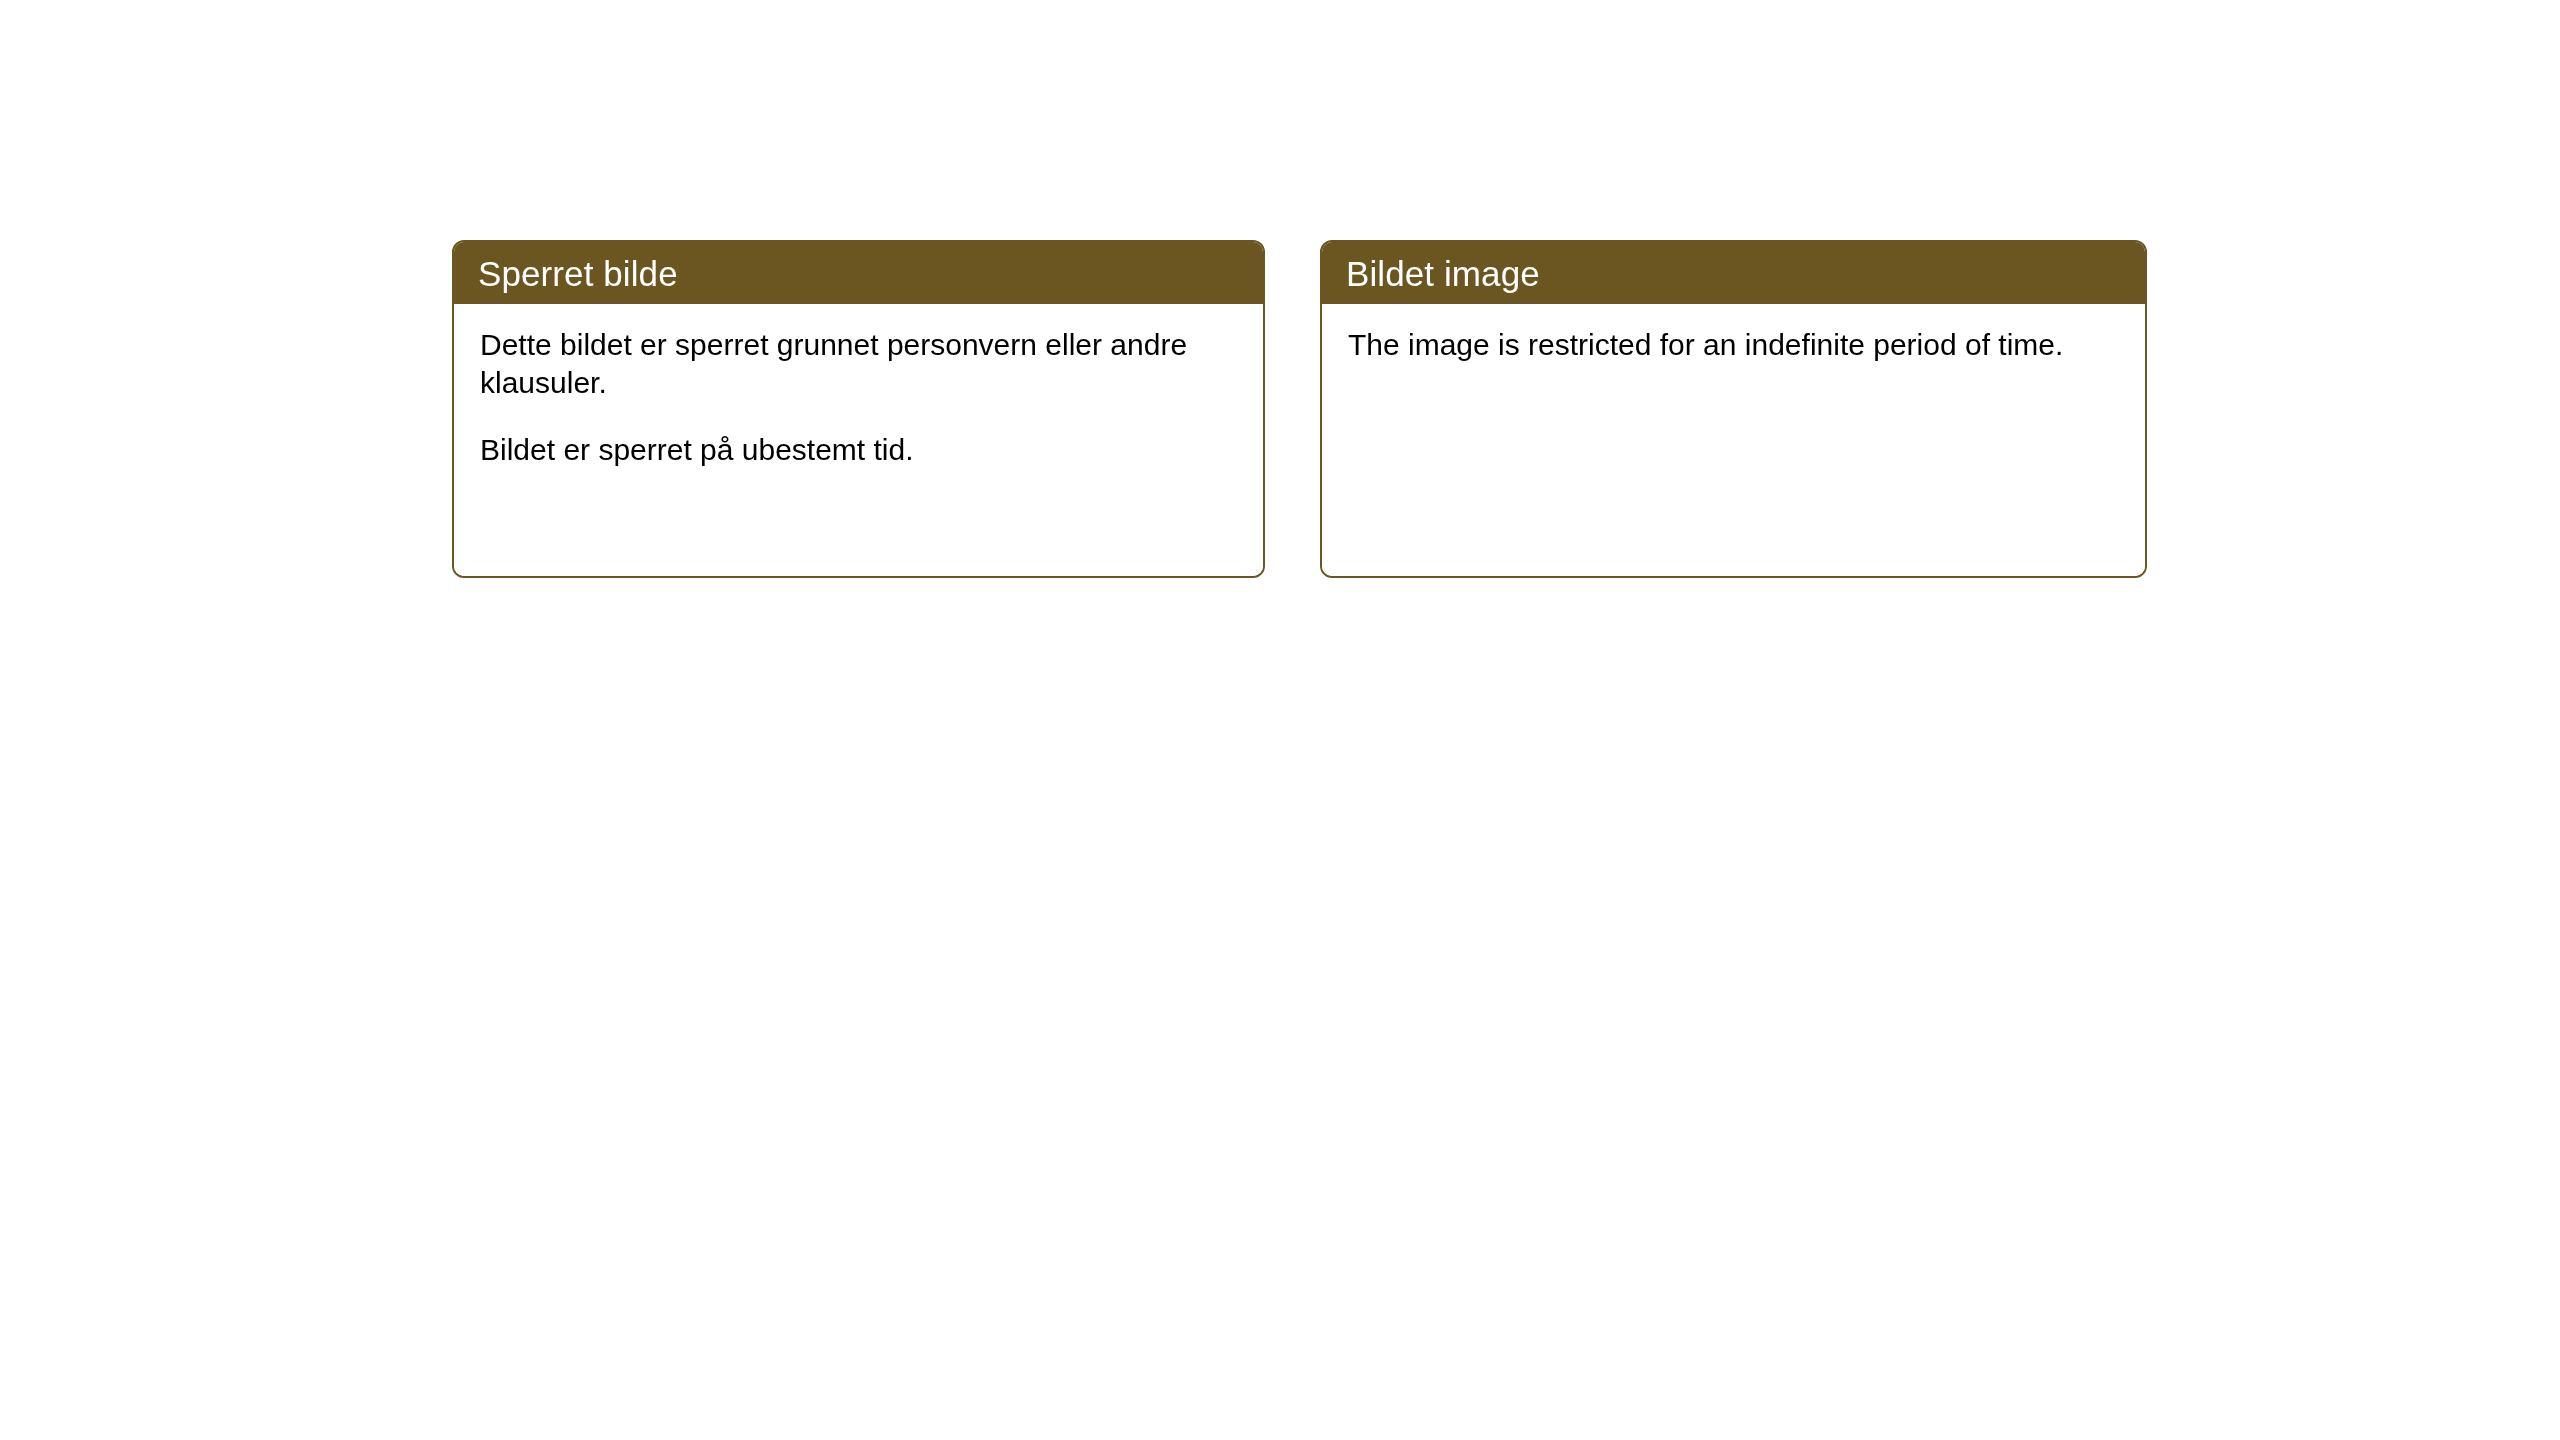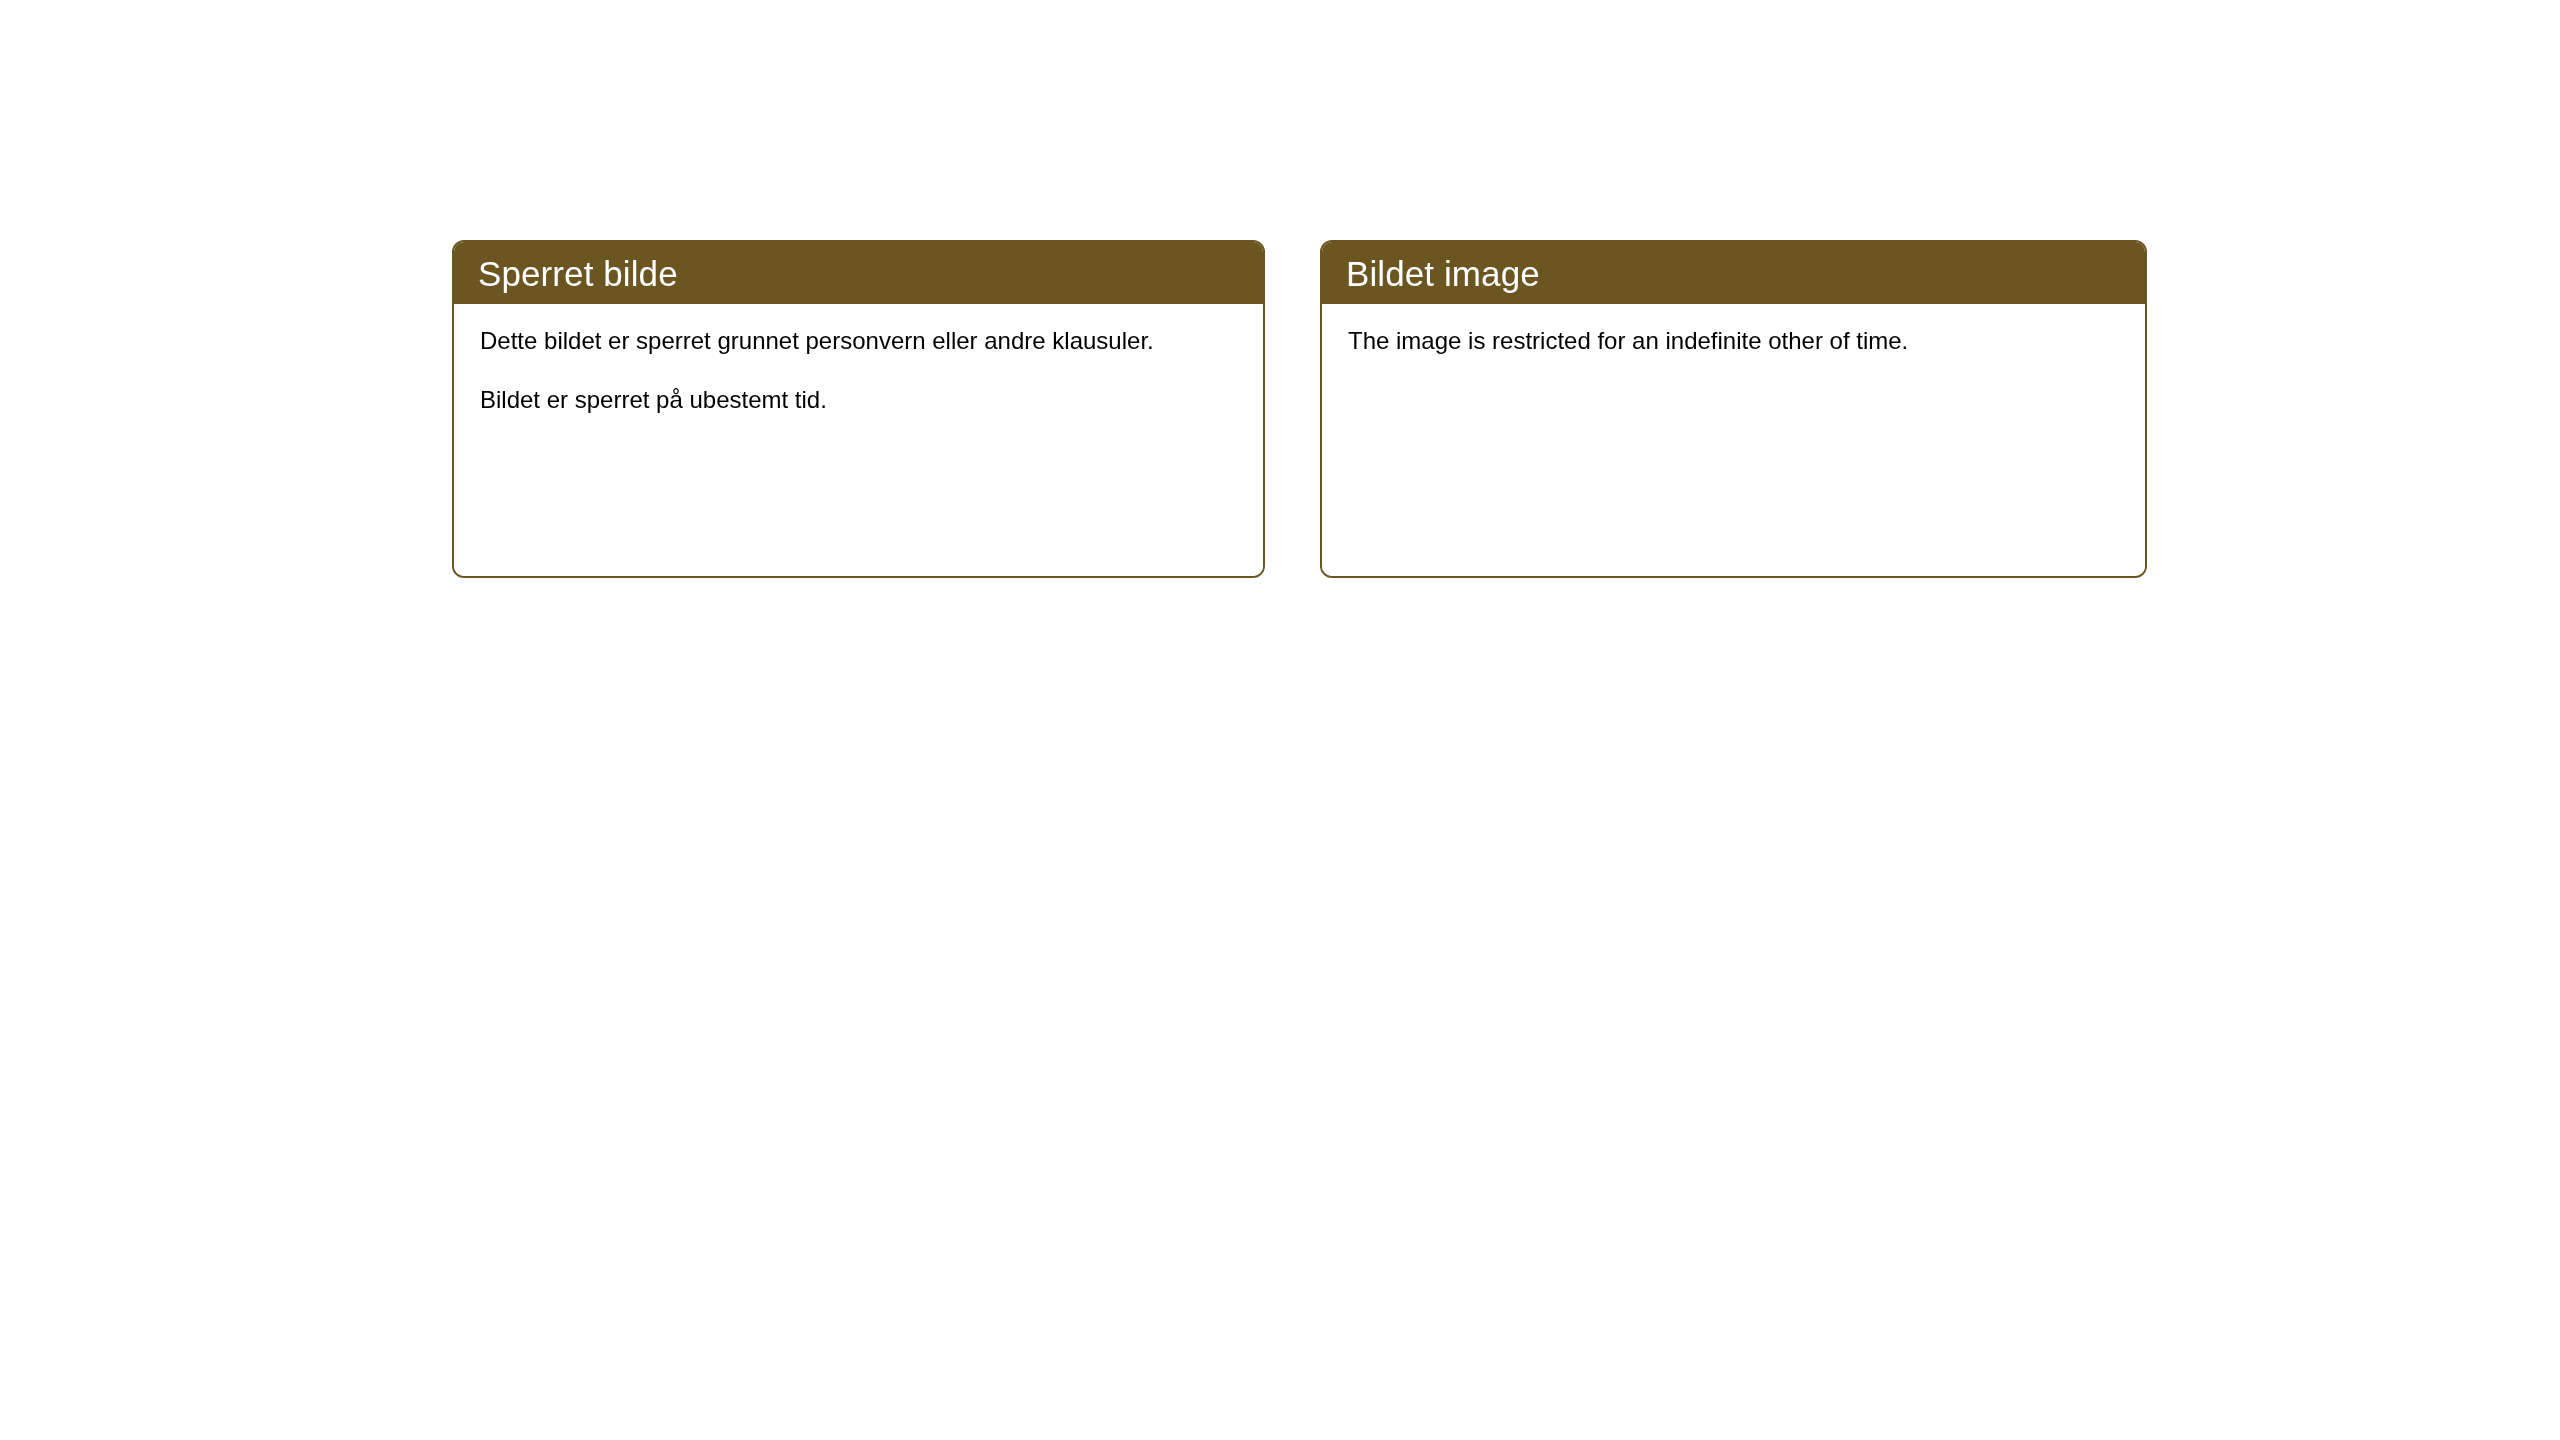--- a/index.html
+++ b/index.html
@@ -74,21 +74,21 @@
   .card-body {
     box-sizing: border-box;
     flex: 1 1 auto;
     background: #ffffff;
     padding: 22px 26px 0 26px;
   }
 
   .card-paragraph {
     color: #000000;
     font-family: "Liberation Sans", sans-serif;
-    font-size: 24px;
+    font-size: 30px;
     font-weight: 400;
     line-height: 1.28;
     margin: 0;
     white-space: pre-line;
   }
 
   .card-paragraph + .card-paragraph {
     margin-top: 28px;
   }
 </style>
@@ -105,17 +105,17 @@
       <p class="card-paragraph">Dette bildet er sperret grunnet personvern eller andre klausuler.</p>
       <p class="card-paragraph">Bildet er sperret på ubestemt tid.</p>
     </div>
   </section>
 
   <section class="notice-card card-right">
     <header class="card-header">
       <h2 class="card-title">Bildet image</h2>
     </header>
     <div class="card-body">
-      <p class="card-paragraph">The image is restricted for an indefinite other of time.</p>
+      <p class="card-paragraph">The image is restricted for an indefinite period of time.</p>
     </div>
   </section>
 
 </div>
 
 </body></html>

